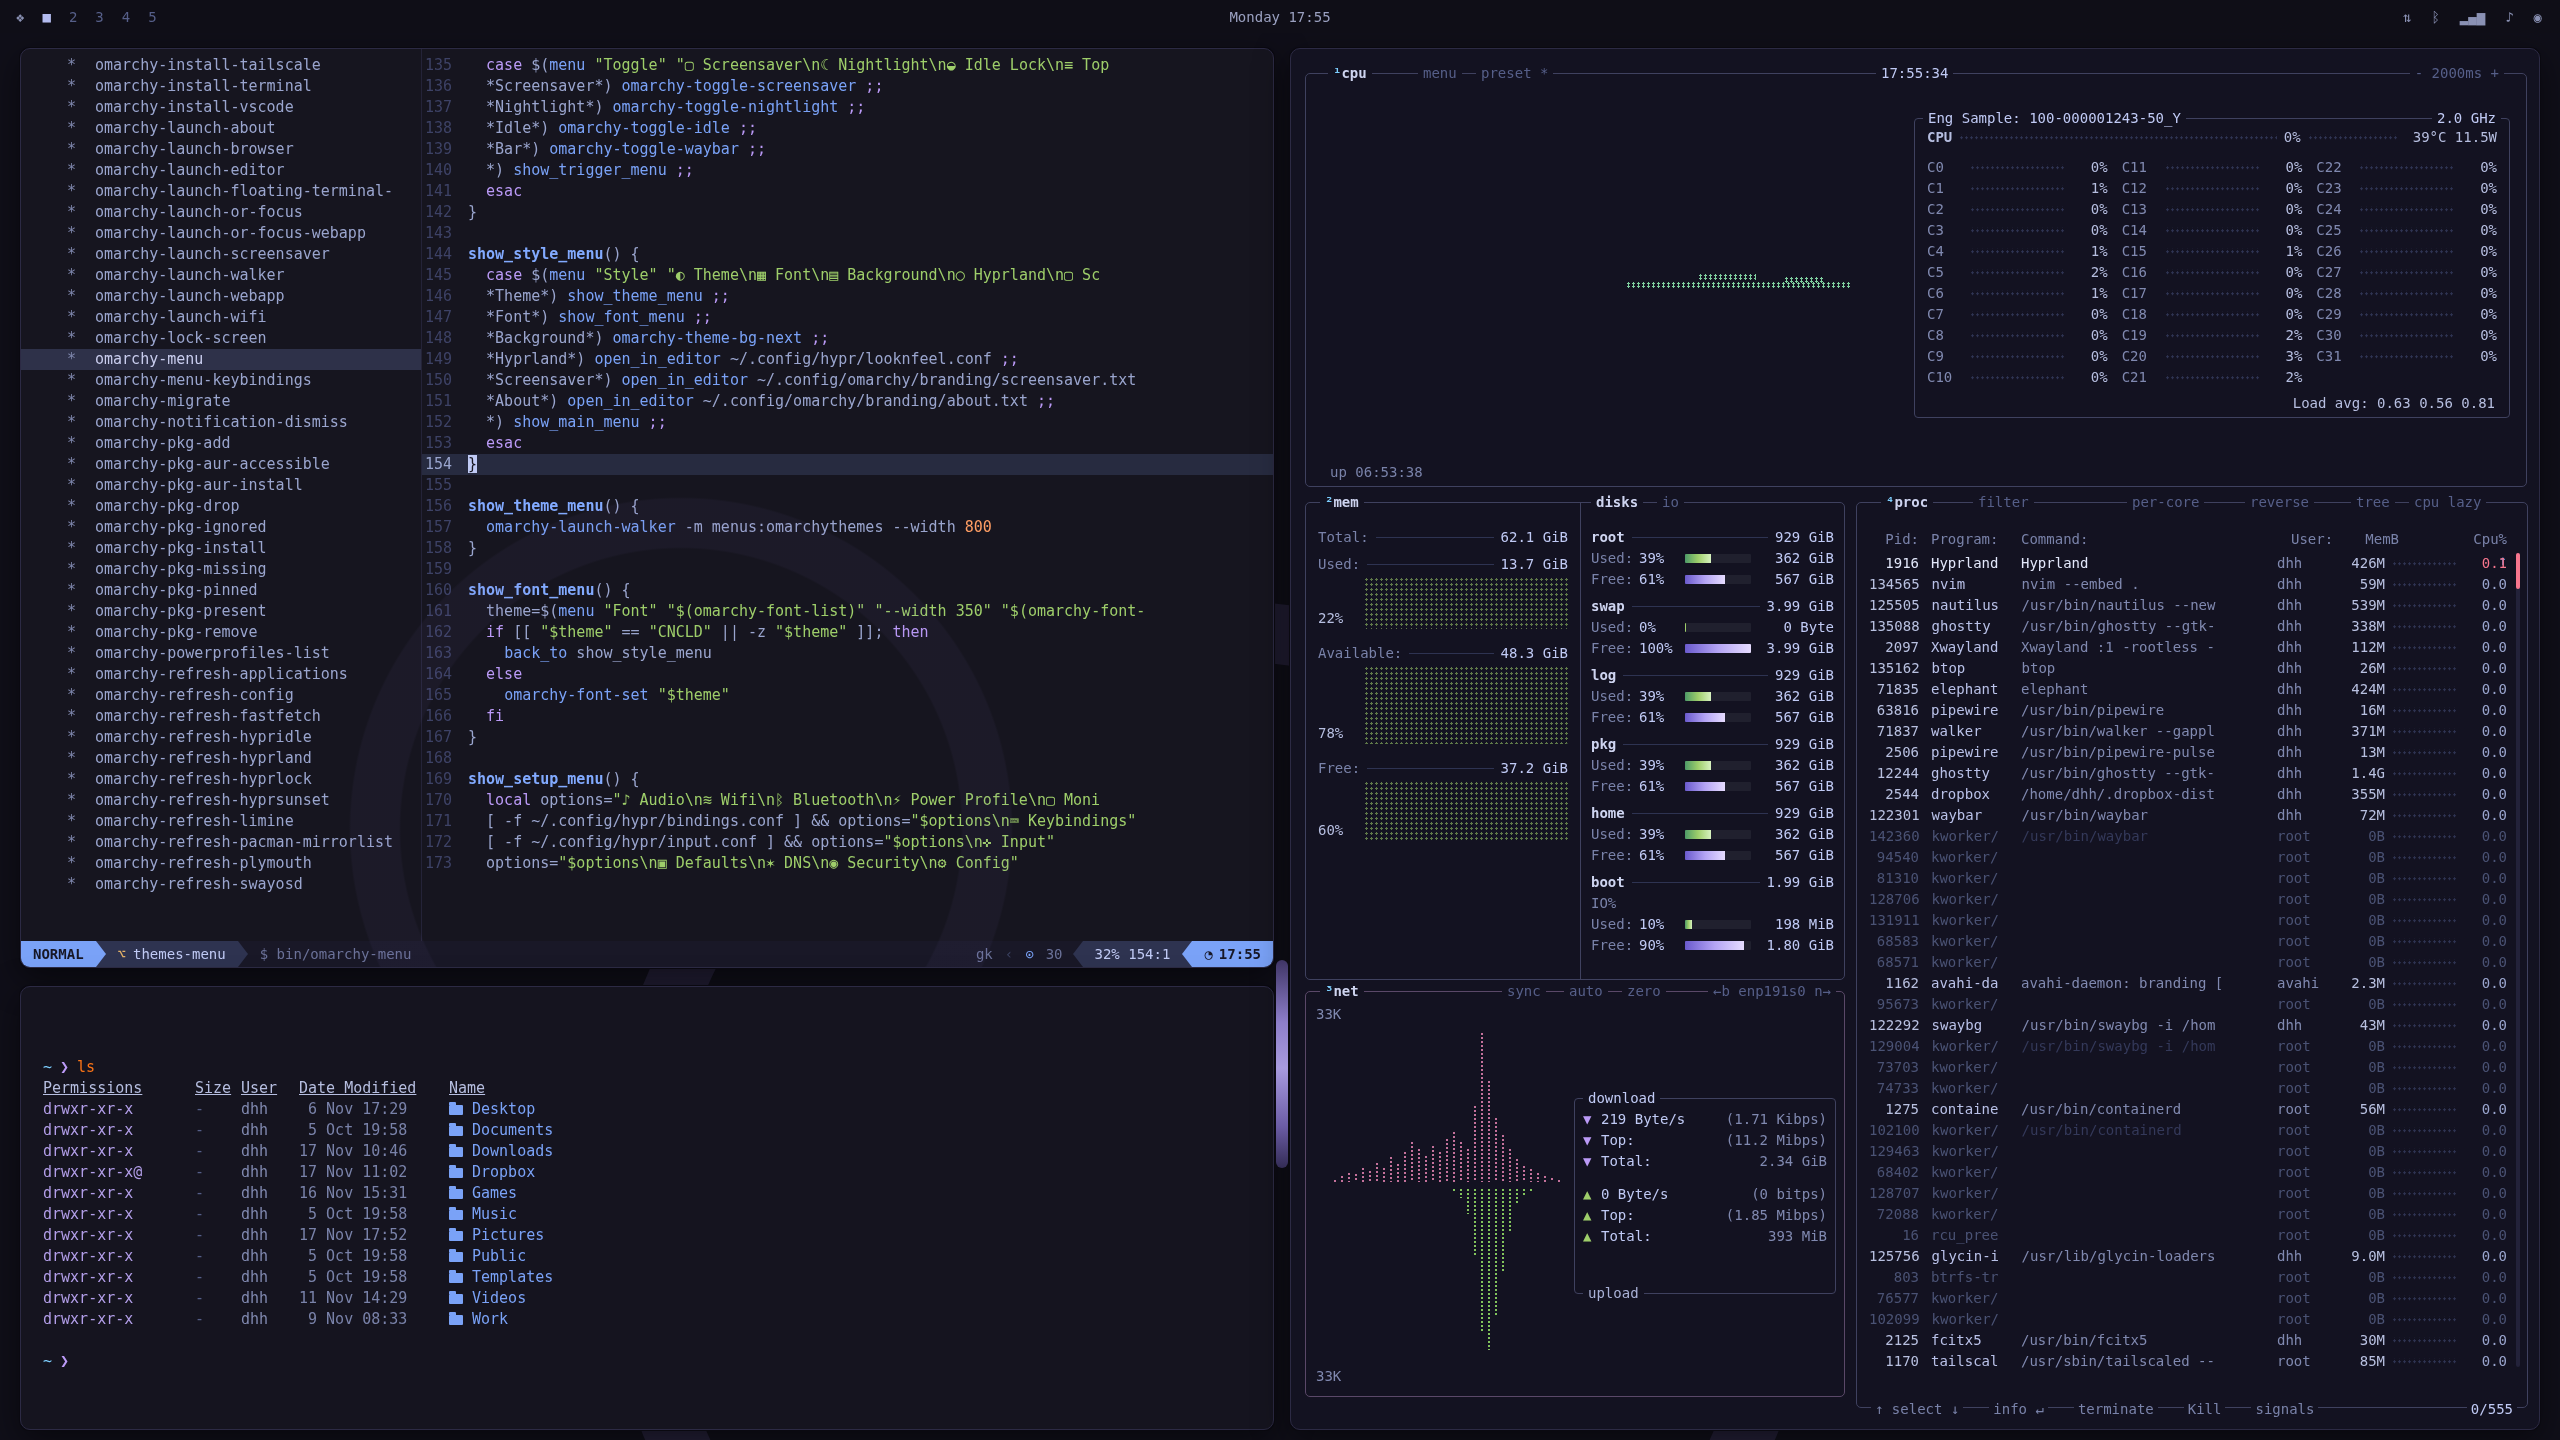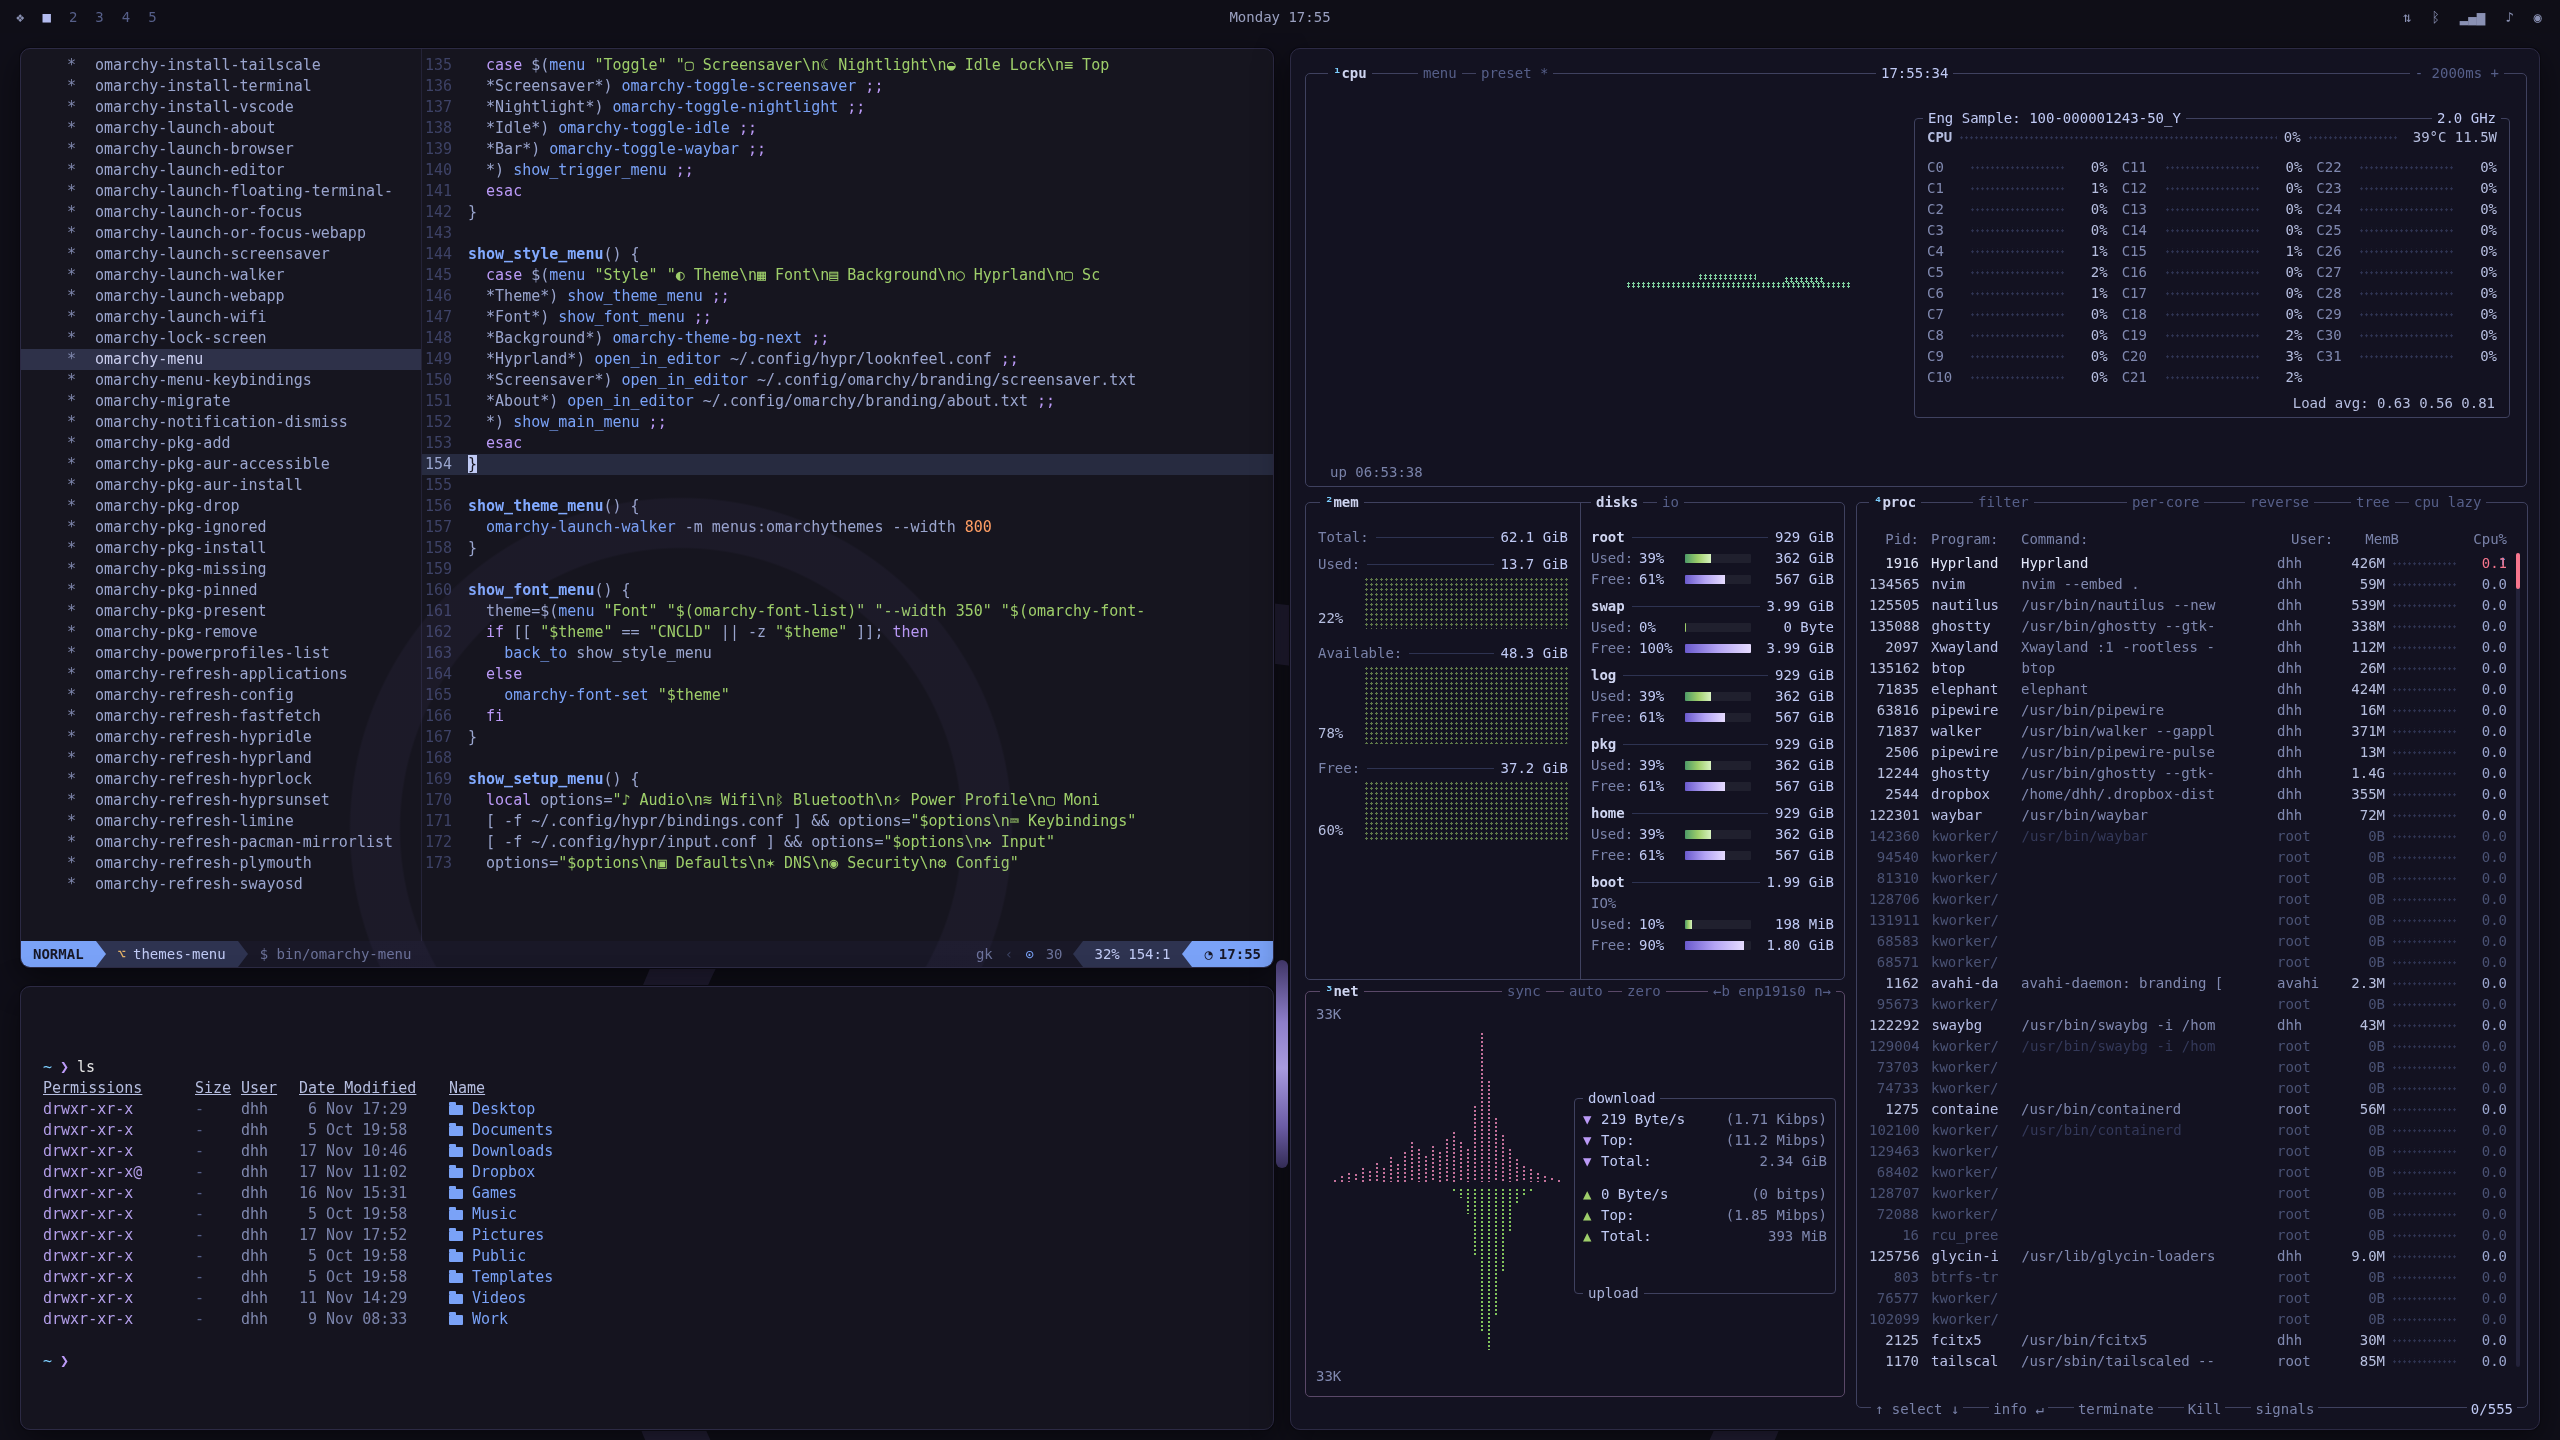--- a/index.html
+++ b/index.html
@@ -63,21 +63,21 @@
 #term-body{padding:70px 0 0 22px;font-size:15px}
 .tline{height:21px;line-height:21px;display:flex;white-space:pre}
 .lsrow,.lshead{height:21px;line-height:21px;display:flex;white-space:pre}
 .lshead span{text-decoration:underline;color:#b6bee0}
 .lc0{width:152px}.lc1{width:46px}.lc2{width:58px}.lc3{width:150px}.lc4{flex:1;display:flex;align-items:center}
 .perm{color:#b29ee8}.size{color:#565f89}.user{color:#8089b0}.date{color:#7982a9}
 .lc4{color:var(--blue)}
 .fold{display:inline-block;width:14px;height:10px;background:var(--blue);border-radius:1px;position:relative;margin-right:9px}
 .fold::before{content:"";position:absolute;top:-3px;left:0;width:7px;height:3px;background:var(--blue);border-radius:1px 1px 0 0}
 .pch{color:var(--cyan)}.pchev{color:var(--purple);margin:0 8px}
-.pcmd{color:#e5e5e5}
+.pcmd{color:#f97316}
 
 .bbox{position:absolute;border:1px solid var(--bx);border-radius:5px;font-size:14px}
 .tab{position:absolute;top:-10px;background:var(--btopbg);padding:0 5px;line-height:19px;white-space:nowrap}
 .tab .sup{color:var(--cyan);font-weight:bold}
 .tab .nm{color:#ced4f0;font-weight:bold}
 .tab.dim{color:var(--dim)}
 .tab.val{color:#c0caf5}
 .tabb{position:absolute;bottom:-10px;background:var(--btopbg);padding:0 5px;line-height:19px;white-space:nowrap}
 .dots{flex:1;align-self:center;height:7px;margin:0 7px;
   background-image:radial-gradient(circle,#2e3352 1px,transparent 1.3px);background-size:5px 5px;background-position:0 60%}
@@ -855,21 +855,21 @@
               <span class="narrow">▲</span>
               <span class="nmain">Total:</span>
               <span class="nfill"></span>
               <span class="nsub">393 MiB</span>
             </div>
           </div>
       </div>
     </div>
 
     <div class="bbox" id="box-proc">
-      <span class="tab" style="left:12px">
+      <span class="tab" style="left:24px">
         <span class="sup">⁴</span><span class="nm">proc</span>
       </span>
       <span class="tab dim" style="left:116px" id="proc-tab-0">filter</span>
       <span class="tab dim" style="left:270px" id="proc-tab-1">per-core</span>
       <span class="tab dim" style="left:388px" id="proc-tab-2">reverse</span>
       <span class="tab dim" style="left:494px" id="proc-tab-3">tree</span>
       <span class="tab dim" style="left:552px" id="proc-tab-4">cpu lazy</span>
 
       <div id="proc-head">
           <span class="pc0" style="color: rgb(121, 130, 169);">Pid:</span>

